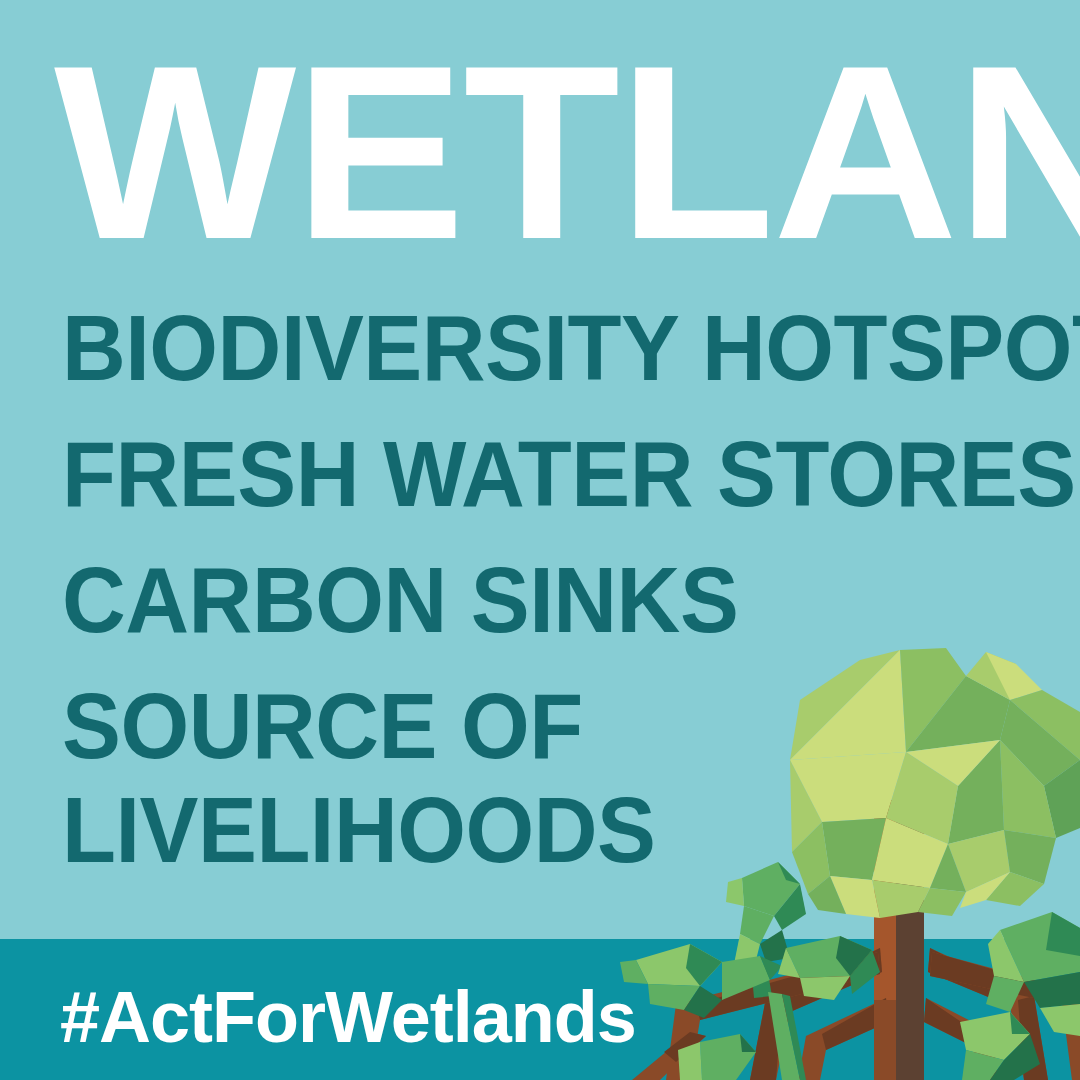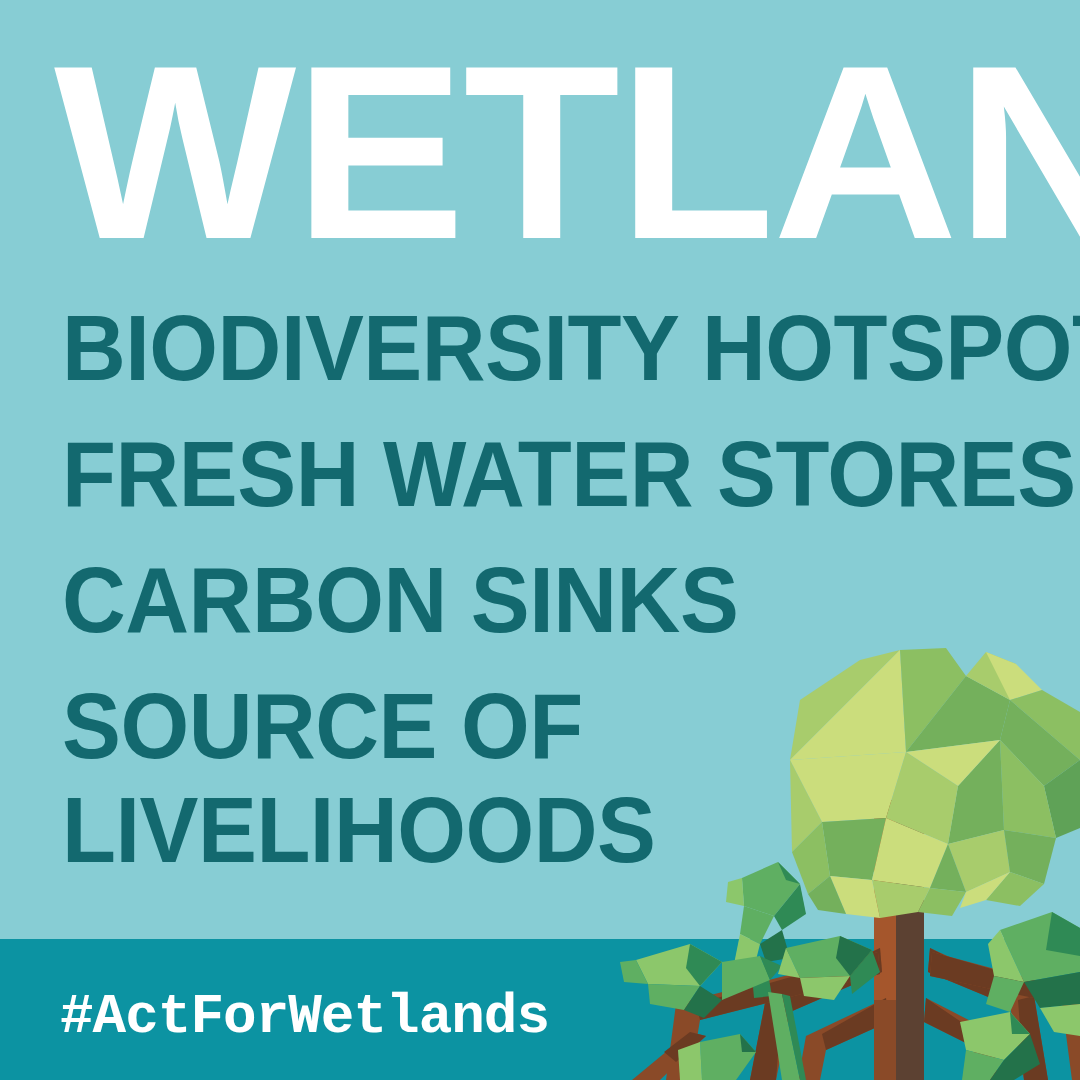--- a/index.html
+++ b/index.html
@@ -80,23 +80,23 @@
     transform-origin: left top;
   }
   .fact.gap { margin-top: 22px; }
   .fact.tight { margin-top: 0px; }
 
   .hashtag {
     position: absolute;
     left: 60px;
     top: 977px;
     color: #FFFFFF;
-    font-family: Liberation Mono, monospace;
+    font-family: Liberation Sans, sans-serif;
     font-weight: 700;
-    font-size: 56px;
+    font-size: 72px;
     line-height: 80px;
     letter-spacing: -1px;
     white-space: nowrap;
     transform: scaleX(1.0);
     transform-origin: left top;
   }
 </style>
 </head>
 <body>
 

